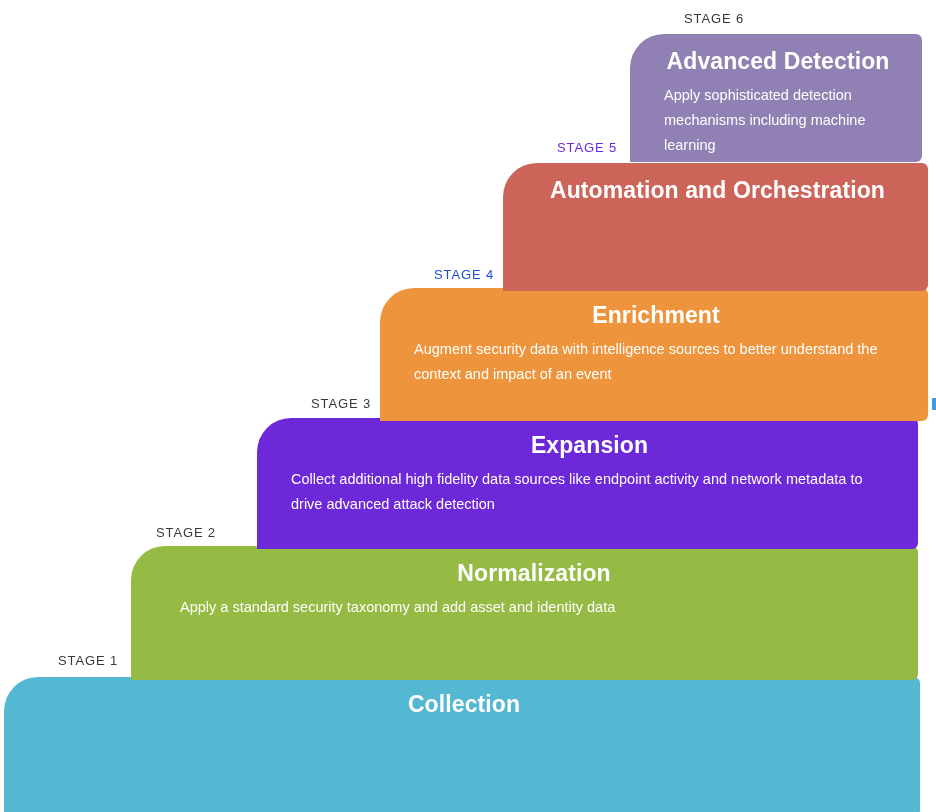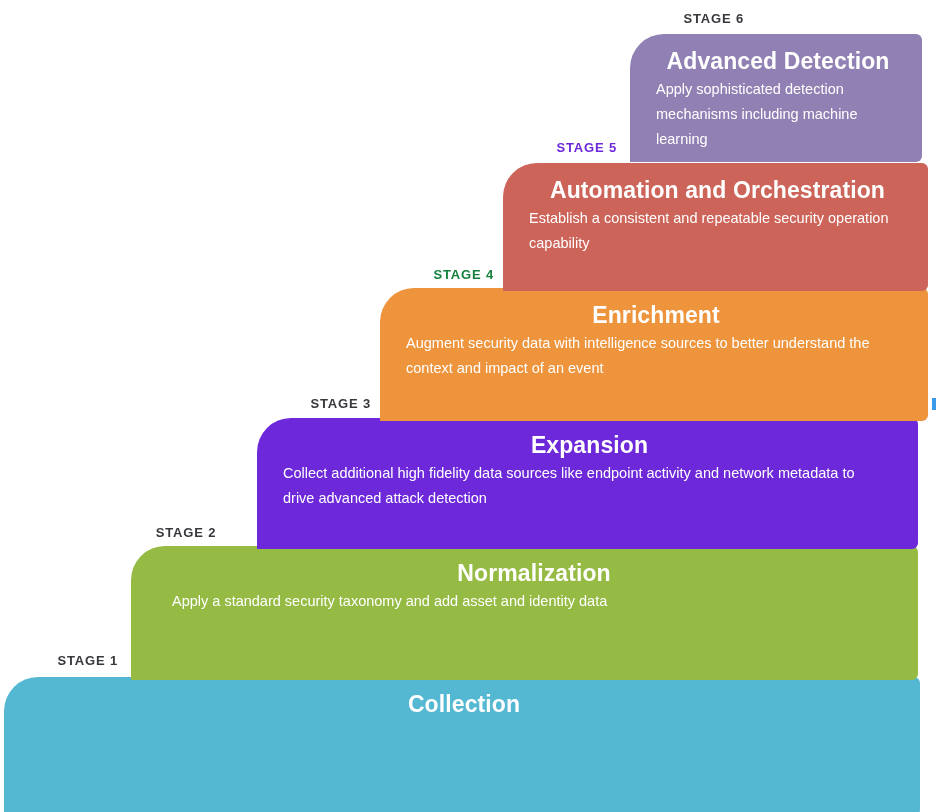--- a/index.html
+++ b/index.html
@@ -38,30 +38,30 @@
     line-height: 1.18;
     letter-spacing: 0.1px;
     margin: 0 0 2px 0;
     color: #ffffff;
     text-align: center;
   }
   .band-desc {
     font-size: 14.5px;
     font-weight: normal;
     line-height: 1.72;
-    margin: 0;
+    margin: 8px;
     color: #ffffff;
     max-width: 96%;
   }
 
   
   .stage-label {
     position: absolute;
     font-size: 13px;
-    font-weight: bold;
+    font-weight: normal;
     letter-spacing: 0.85px;
     color: #36383c;
     white-space: nowrap;
     text-align: right;
   }
 
   
   .edge-sliver {
     position: absolute;
     background: #3d9ae8;
@@ -86,26 +86,25 @@
   <div class="band" id="band-3" style="left:257px; top:418px; width:661px; height:131px; background:#6d28d9;">
     <div class="band-title">Expansion</div>
     <div class="band-desc">Collect additional high fidelity data sources like endpoint activity and network metadata to drive advanced attack detection</div>
   </div>
   <div class="stage-label" style="left: 253px; top: 396px; width: 118px; color: rgb(54, 56, 60);">STAGE 3</div>
 
   <div class="band" id="band-4" style="left:380px; top:288px; width:548px; height:133px; background:#ee943c;">
     <div class="band-title">Enrichment</div>
     <div class="band-desc">Augment security data with intelligence sources to better understand the context and impact of an event</div>
   </div>
-  <div class="stage-label" style="left: 376px; top: 267px; width: 118px; color: #15803d;">STAGE 4</div>
+  <div class="stage-label" style="left: 376px; top: 267px; width: 118px; color: #1d4ed8;">STAGE 4</div>
   <div class="edge-sliver" style="left:932px; top:398px; width:4px; height:12px;"></div>
 
   <div class="band" id="band-5" style="left:503px; top:163px; width:425px; height:128px; background:#cc6459;">
     <div class="band-title">Automation and Orchestration</div>
-    <div class="band-desc">Establish a consistent and repeatable security operation capability</div>
   </div>
   <div class="stage-label" style="left: 499px; top: 140px; width: 118px; color: #6d28d9;">STAGE 5</div>
 
   <div class="band" id="band-6" style="left:630px; top:34px; width:292px; height:128px; background:#9180b3;">
     <div class="band-title">Advanced Detection</div>
     <div class="band-desc">Apply sophisticated detection mechanisms including machine learning</div>
   </div>
   <div class="stage-label" style="left: 626px; top: 11px; width: 118px; color: rgb(54, 56, 60);">STAGE 6</div>
 
 </div>

